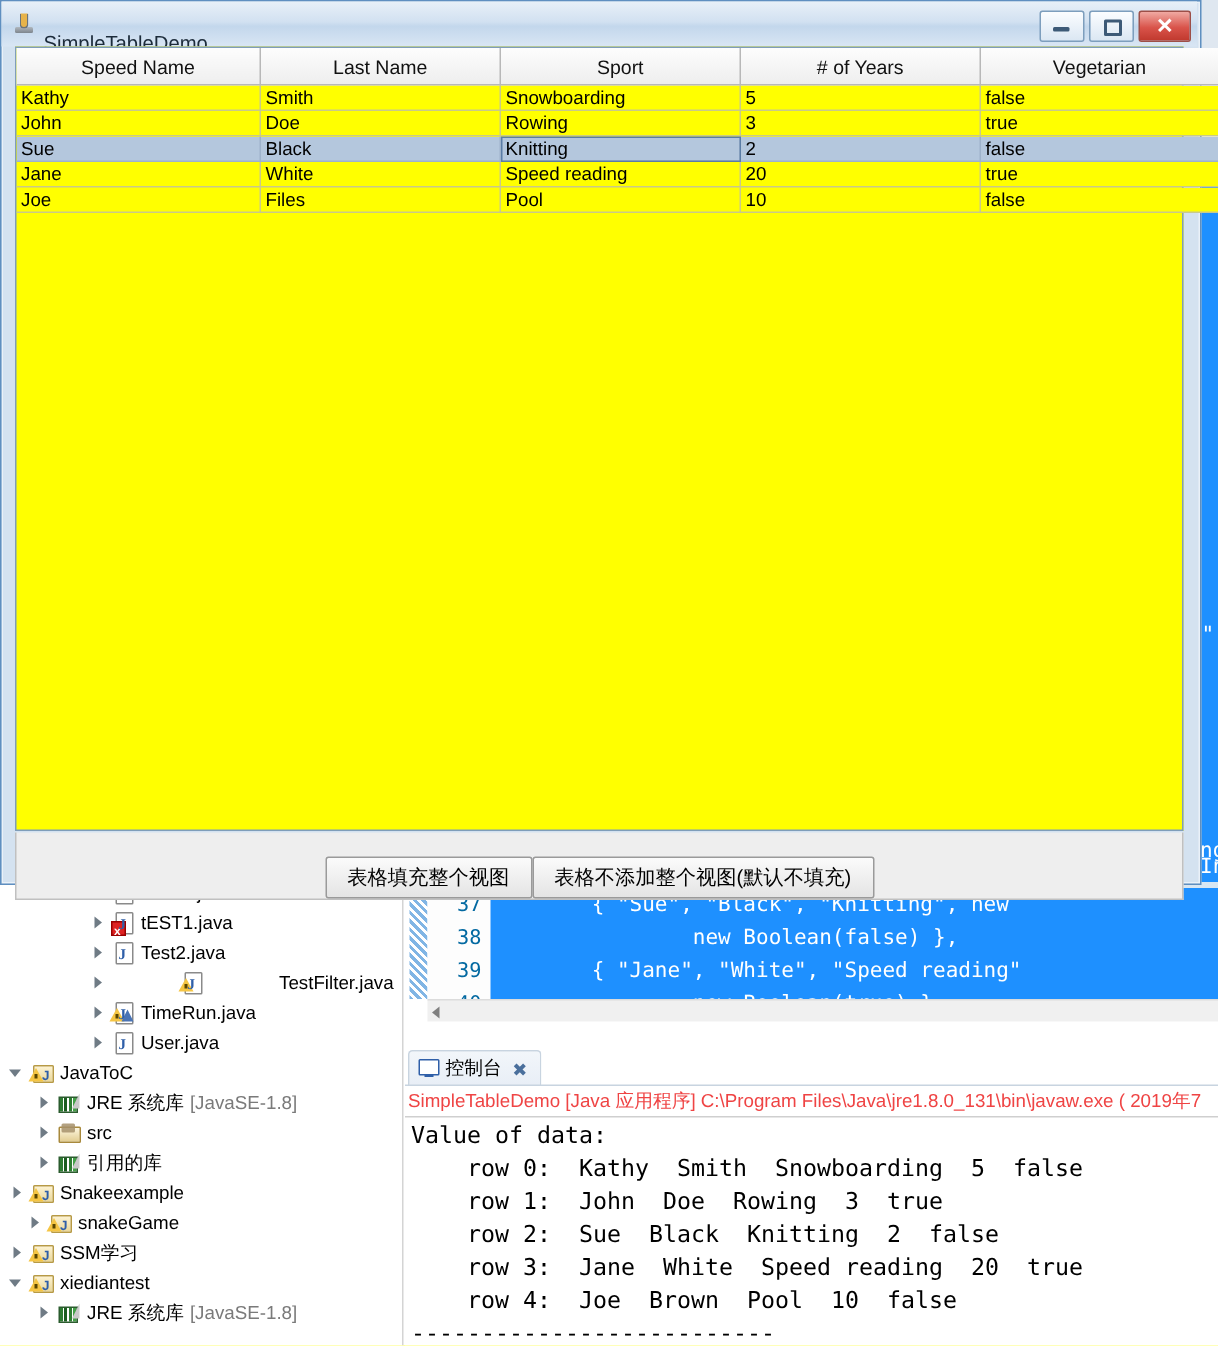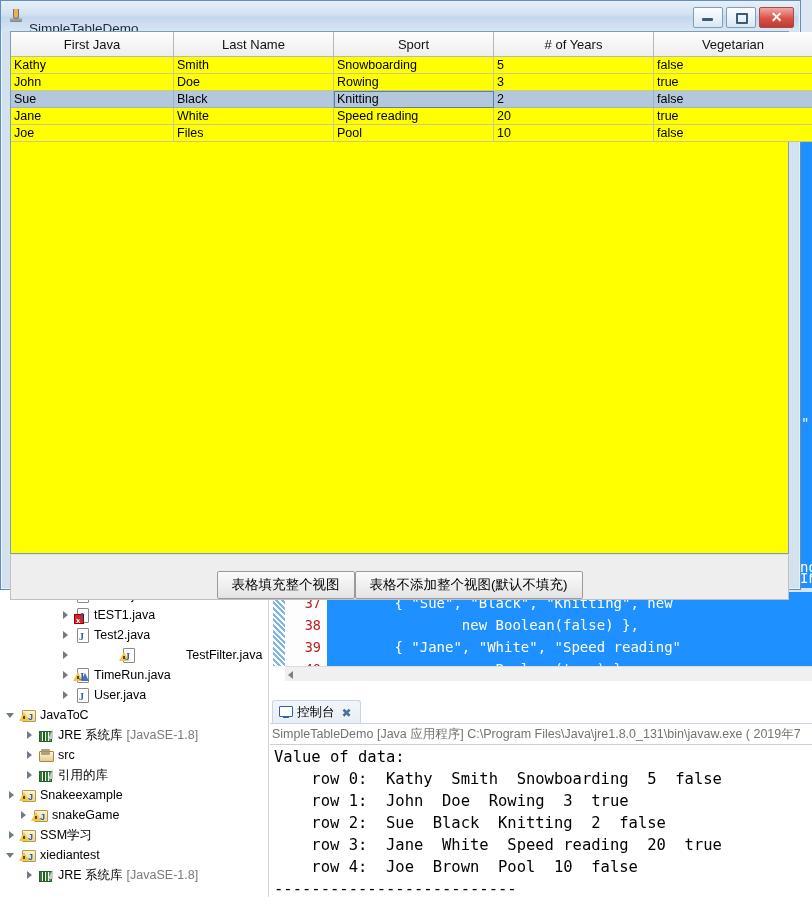--- a/index.html
+++ b/index.html
@@ -55,21 +55,21 @@
   .ic-src::after{content:"";position:absolute;left:3px;top:2px;width:9px;height:6px;
       background:#a6906b;border-radius:1px;opacity:.85;}
 
   
   #editor{position:absolute;left:270px;top:588px;width:542px;height:98px;background:#ffffff;overflow:hidden;}
   #edit-topline{position:absolute;left:0;top:0;width:542px;height:4px;background:#d8e6f2;}
   #gutter-strip{position:absolute;left:3px;top:4px;width:12px;height:74px;
       background:repeating-linear-gradient(45deg,#6aa8e0 0 2px,#ffffff 2px 4px);opacity:.85;}
   #gutter{position:absolute;left:15px;top:4px;width:42px;height:74px;background:#fdfdfd;}
   .gl{height:22px;line-height:22px;text-align:right;padding-right:6px;
-      font-family:"DejaVu Sans Mono",monospace;font-size:13.5px;color:#b91c1c;}
+      font-family:"DejaVu Sans Mono",monospace;font-size:13.5px;color:#0369a1;}
   #code{position:absolute;left:57px;top:4px;right:0;height:74px;background:#1e90ff;overflow:hidden;}
   .cl{height:22px;line-height:22px;white-space:pre;font-family:"DejaVu Sans Mono",monospace;
       font-size:14px;color:#ffffff;}
   #edit-hscroll{position:absolute;left:15px;top:78px;width:527px;height:15px;background:#f0f0f0;border-top:1px solid #dcdcdc;}
   #edit-hscroll::before{content:"";position:absolute;left:3px;top:4px;border-right:5px solid #808080;
       border-top:4px solid transparent;border-bottom:4px solid transparent;}
   #edit-bot{position:absolute;left:0;top:93px;width:542px;height:5px;background:#ffffff;}
 
   
   #console{position:absolute;left:270px;top:698px;width:542px;height:199px;background:#ffffff;}
@@ -78,21 +78,21 @@
       background:linear-gradient(#f2f6fa,#e8eef6);border:1px solid #c8d4e0;border-bottom:none;
       border-radius:3px 3px 0 0;display:flex;align-items:center;gap:4px;}
   .console-ico{width:14px;height:13px;position:relative;flex:0 0 14px;}
   .console-ico::before{content:"";position:absolute;left:0;top:0;width:12px;height:9px;
       background:#ffffff;border:1.5px solid #2f5fa8;border-radius:1px;}
   .console-ico::after{content:"";position:absolute;left:4px;top:10px;width:6px;height:2px;background:#2f5fa8;}
   #console-tab-label{font-size:12.5px;color:#000;}
   #console-close{font-size:12px;color:#4a6f9c;margin-left:3px;}
   #console-underline{position:absolute;left:0;top:25px;width:542px;height:1px;background:#c8d4e0;}
   #console-status{position:absolute;left:2px;top:28px;width:540px;height:18px;
-      font-size:12.5px;color:#737373;white-space:nowrap;overflow:hidden;}
+      font-size:12.5px;color:#ef4444;white-space:nowrap;overflow:hidden;}
   #console-statusline{position:absolute;left:0;top:46px;width:542px;height:1px;background:#cfcfcf;}
   #console-body{position:absolute;left:0;top:48px;width:542px;height:151px;overflow:hidden;
       font-family:"DejaVu Sans Mono",monospace;font-size:15.5px;color:#000;line-height:22px;
       white-space:pre;padding-left:4px;box-sizing:border-box;}
 
   
   #bg-right-top{position:absolute;left:800px;top:0;width:12px;height:38px;background:#dfe7f0;}
   #bg-right-a{position:absolute;left:800px;top:38px;width:12px;height:30px;background:#eef2f7;}
   #bg-right-b{position:absolute;left:800px;top:68px;width:12px;height:22px;background:#dfe7f0;}
   #bg-right-c{position:absolute;left:800px;top:90px;width:12px;height:32px;background:#ffffff;}
@@ -312,21 +312,21 @@
     <div class="wbtn" id="btn-close">
       <span class="x">✕</span>
     </div>
   </div>
 
   <div id="win-body">
     <div id="table-pane">
       <table class="jtable">
         <thead>
           <tr>
-            <th class="col1">First Java</th>
+            <th class="col1">Speed Name</th>
             <th class="col2">Last Name</th>
             <th class="col3">Sport</th>
             <th class="col4"># of Years</th>
             <th class="col5">Vegetarian</th>
           </tr>
         </thead>
         <tbody id="table-body">
             <tr>
               <td class="col1">Kathy</td>
               <td class="col2">Smith</td>

